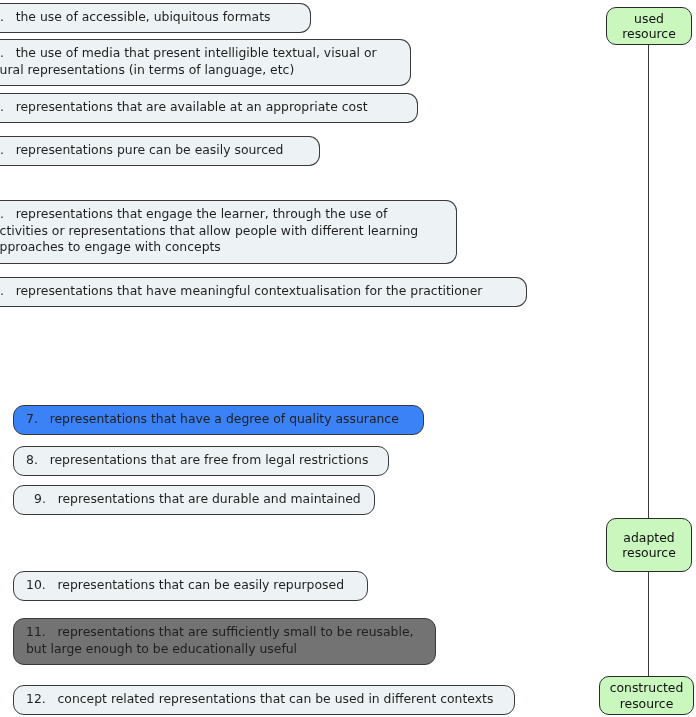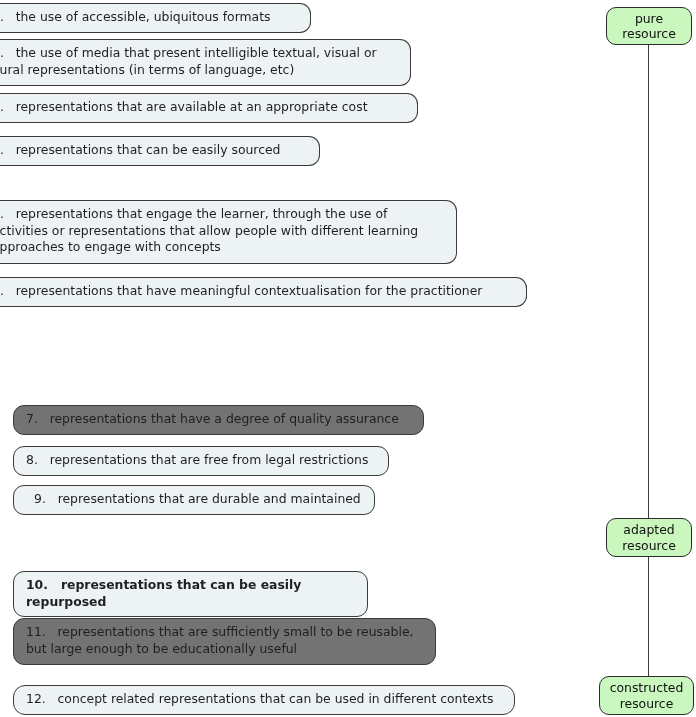--- a/index.html
+++ b/index.html
@@ -80,31 +80,31 @@
 </head>
 <body>
 
 <div id="diagram-canvas">
     <div class="spine" style="left: 648px; top: 45px; height: 473px; background: rgb(60, 60, 60);"></div>
     <div class="spine" style="left: 648px; top: 557px; height: 119px; background: rgb(60, 60, 60);"></div>
     <div class="criteria-box clipped-left" style="left: -14px; top: 3px; width: 325px; min-height: 30px; background: rgb(237, 243, 245); border-color: rgb(58, 58, 58);"><span class="criteria-num">1.</span>&nbsp;&nbsp; <span class="criteria-text">the use of accessible, ubiquitous formats</span></div>
     <div class="criteria-box clipped-left" style="left: -14px; top: 39px; width: 425px; min-height: 47px; background: rgb(237, 243, 245); border-color: rgb(58, 58, 58);"><span class="criteria-num">2.</span>&nbsp;&nbsp; <span class="criteria-text">the use of media that present intelligible textual, visual or
 aural representations (in terms of language, etc)</span></div>
     <div class="criteria-box clipped-left" style="left: -14px; top: 93px; width: 432px; min-height: 30px; background: rgb(237, 243, 245); border-color: rgb(58, 58, 58);"><span class="criteria-num">3.</span>&nbsp;&nbsp; <span class="criteria-text">   representations that are available at an appropriate cost</span></div>
-    <div class="criteria-box clipped-left" style="left: -14px; top: 136px; width: 334px; min-height: 30px; background: rgb(237, 243, 245); border-color: rgb(58, 58, 58);"><span class="criteria-num">4.</span>&nbsp;&nbsp; <span class="criteria-text">representations that can be easily sourced</span></div>
+    <div class="criteria-box clipped-left" style="left: -14px; top: 136px; width: 334px; min-height: 30px; background: rgb(237, 243, 245); border-color: rgb(58, 58, 58);"><span class="criteria-num">4.</span>&nbsp;&nbsp; <span class="criteria-text">representations pure can be easily sourced</span></div>
     <div class="criteria-box clipped-left" style="left: -14px; top: 200px; width: 471px; min-height: 64px; background: rgb(237, 243, 245); border-color: rgb(58, 58, 58);"><span class="criteria-num">5.</span>&nbsp;&nbsp; <span class="criteria-text">representations that engage the learner, through the use of
 activities or representations that allow people with different learning
 approaches to engage with concepts</span></div>
     <div class="criteria-box clipped-left" style="left: -14px; top: 277px; width: 541px; min-height: 30px; background: rgb(237, 243, 245); border-color: rgb(58, 58, 58);"><span class="criteria-num">6.</span>&nbsp;&nbsp; <span class="criteria-text">   representations that have meaningful contextualisation for the practitioner</span></div>
-    <div class="criteria-box" style="left: 13px; top: 405px; width: 411px; min-height: 30px; background: #737373; border-color: rgb(58, 58, 58);"><span class="criteria-num">7.</span>&nbsp;&nbsp; <span class="criteria-text">  representations that have a degree of quality assurance</span></div>
+    <div class="criteria-box" style="left: 13px; top: 405px; width: 411px; min-height: 30px; background: #3b82f6; border-color: rgb(58, 58, 58);"><span class="criteria-num">7.</span>&nbsp;&nbsp; <span class="criteria-text">  representations that have a degree of quality assurance</span></div>
     <div class="criteria-box" style="left: 13px; top: 446px; width: 376px; min-height: 30px; background: rgb(237, 243, 245); border-color: rgb(58, 58, 58);"><span class="criteria-num">8.</span>&nbsp;&nbsp; <span class="criteria-text">  representations that are free from legal restrictions</span></div>
     <div class="criteria-box" style="left: 13px; top: 485px; width: 362px; min-height: 30px; background: rgb(237, 243, 245); border-color: rgb(58, 58, 58); padding-left: 20px;"><span class="criteria-num">9.</span>&nbsp;&nbsp; <span class="criteria-text">   representations that are durable and maintained</span></div>
-    <div class="criteria-box" style="left: 13px; top: 571px; width: 355px; min-height: 30px; background: rgb(237, 243, 245); border-color: rgb(58, 58, 58); font-weight: bold;"><span class="criteria-num">10.</span>&nbsp;&nbsp; <span class="criteria-text">  representations that can be easily repurposed</span></div>
+    <div class="criteria-box" style="left: 13px; top: 571px; width: 355px; min-height: 30px; background: rgb(237, 243, 245); border-color: rgb(58, 58, 58);"><span class="criteria-num">10.</span>&nbsp;&nbsp; <span class="criteria-text">  representations that can be easily repurposed</span></div>
     <div class="criteria-box" style="left: 13px; top: 610px; width: 423px; min-height: 47px; background: #737373; border-color: rgb(58, 58, 58); margin-top: 8px;"><span class="criteria-num">11.</span>&nbsp;&nbsp; <span class="criteria-text">  representations that are sufficiently small to be reusable,
 but large enough to be educationally useful</span></div>
-    <div class="criteria-box" style="left: 13px; top: 685px; width: 502px; min-height: 30px; background: rgb(237, 243, 245); border-color: rgb(58, 58, 58); border-radius: 12px;"><span class="criteria-num">12.</span>&nbsp;&nbsp; <span class="criteria-text">  concept related representations that can be used in different contexts</span></div>
-    <div class="stage-box" style="left: 606px; top: 7px; width: 86px; height: 38px; background: rgb(201, 247, 189); border-color: rgb(43, 43, 43);"><span>pure
+    <div class="criteria-box" style="left: 13px; top: 685px; width: 502px; min-height: 30px; background: rgb(237, 243, 245); border-color: rgb(58, 58, 58);"><span class="criteria-num">12.</span>&nbsp;&nbsp; <span class="criteria-text">  concept related representations that can be used in different contexts</span></div>
+    <div class="stage-box" style="left: 606px; top: 7px; width: 86px; height: 38px; background: rgb(201, 247, 189); border-color: rgb(43, 43, 43);"><span>used
 resource</span></div>
-    <div class="stage-box" style="left: 606px; top: 518px; width: 86px; height: 39px; background: rgb(201, 247, 189); border-color: rgb(43, 43, 43);"><span>adapted
+    <div class="stage-box" style="left: 606px; top: 518px; width: 86px; height: 54px; background: rgb(201, 247, 189); border-color: rgb(43, 43, 43);"><span>adapted
 resource</span></div>
     <div class="stage-box" style="left: 599px; top: 676px; width: 95px; height: 39px; background: rgb(201, 247, 189); border-color: rgb(43, 43, 43); justify-content: center;"><span>constructed
 resource</span></div>
   </div>
 
 </body></html>

